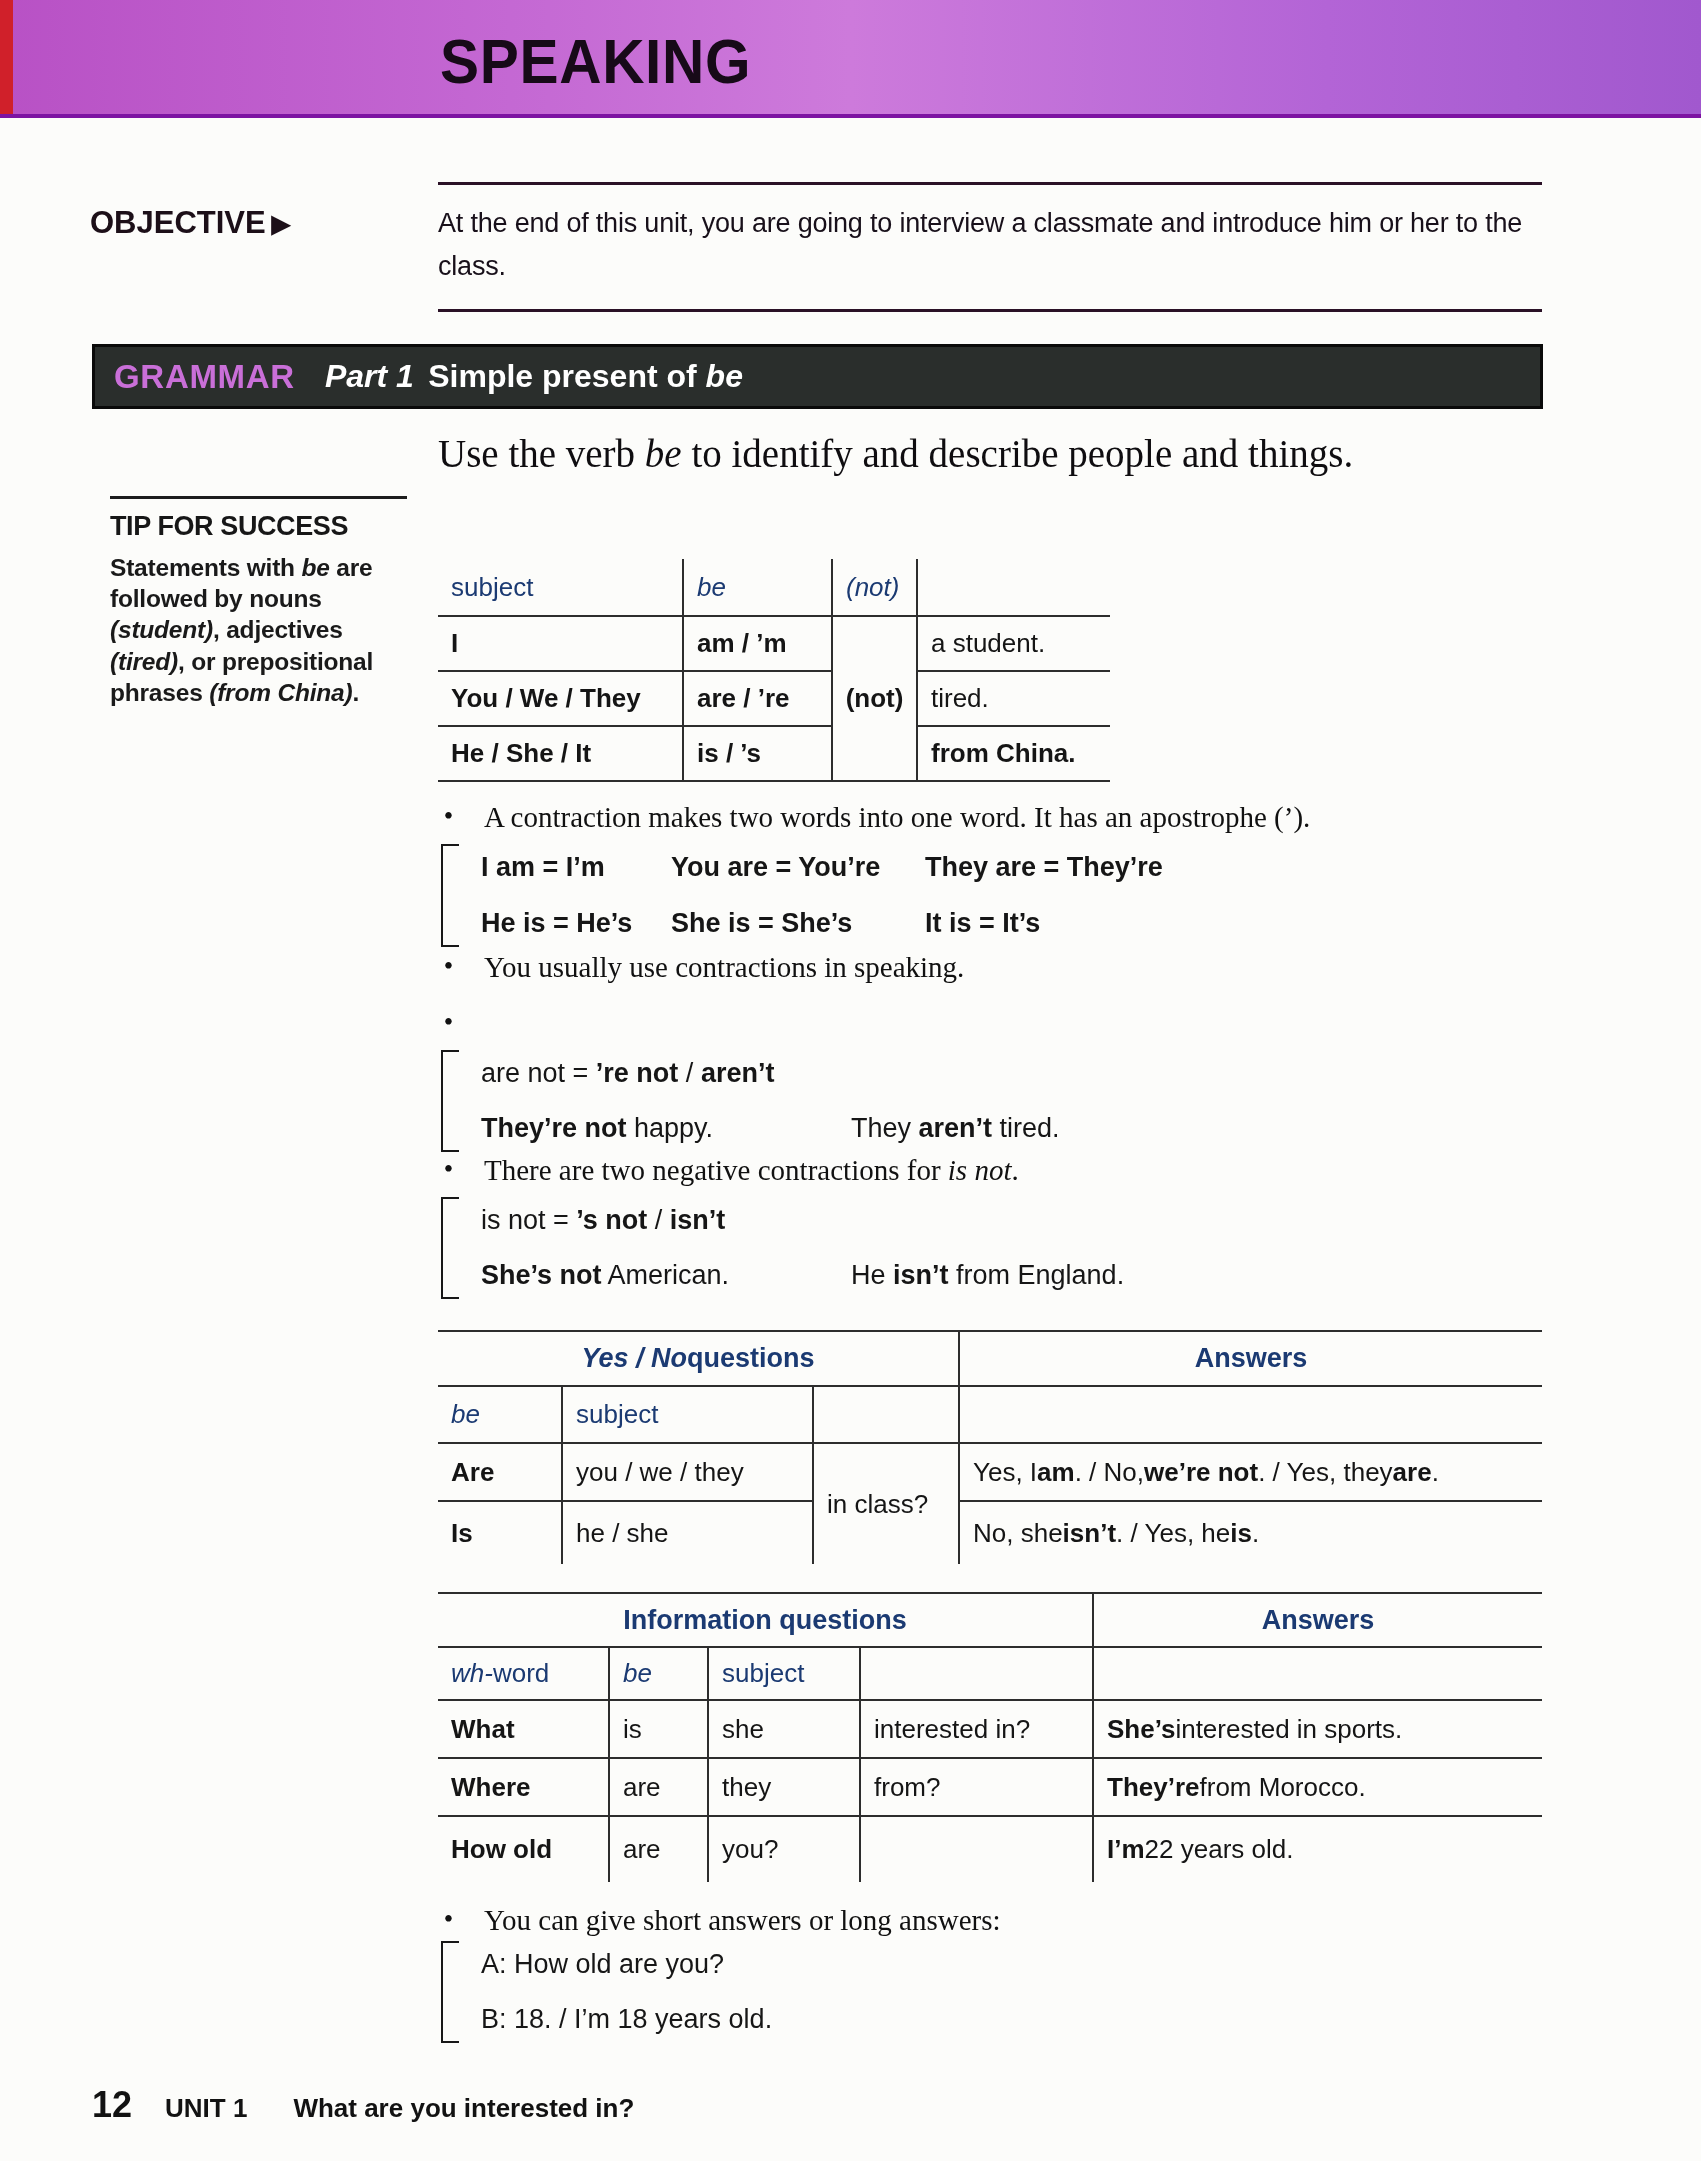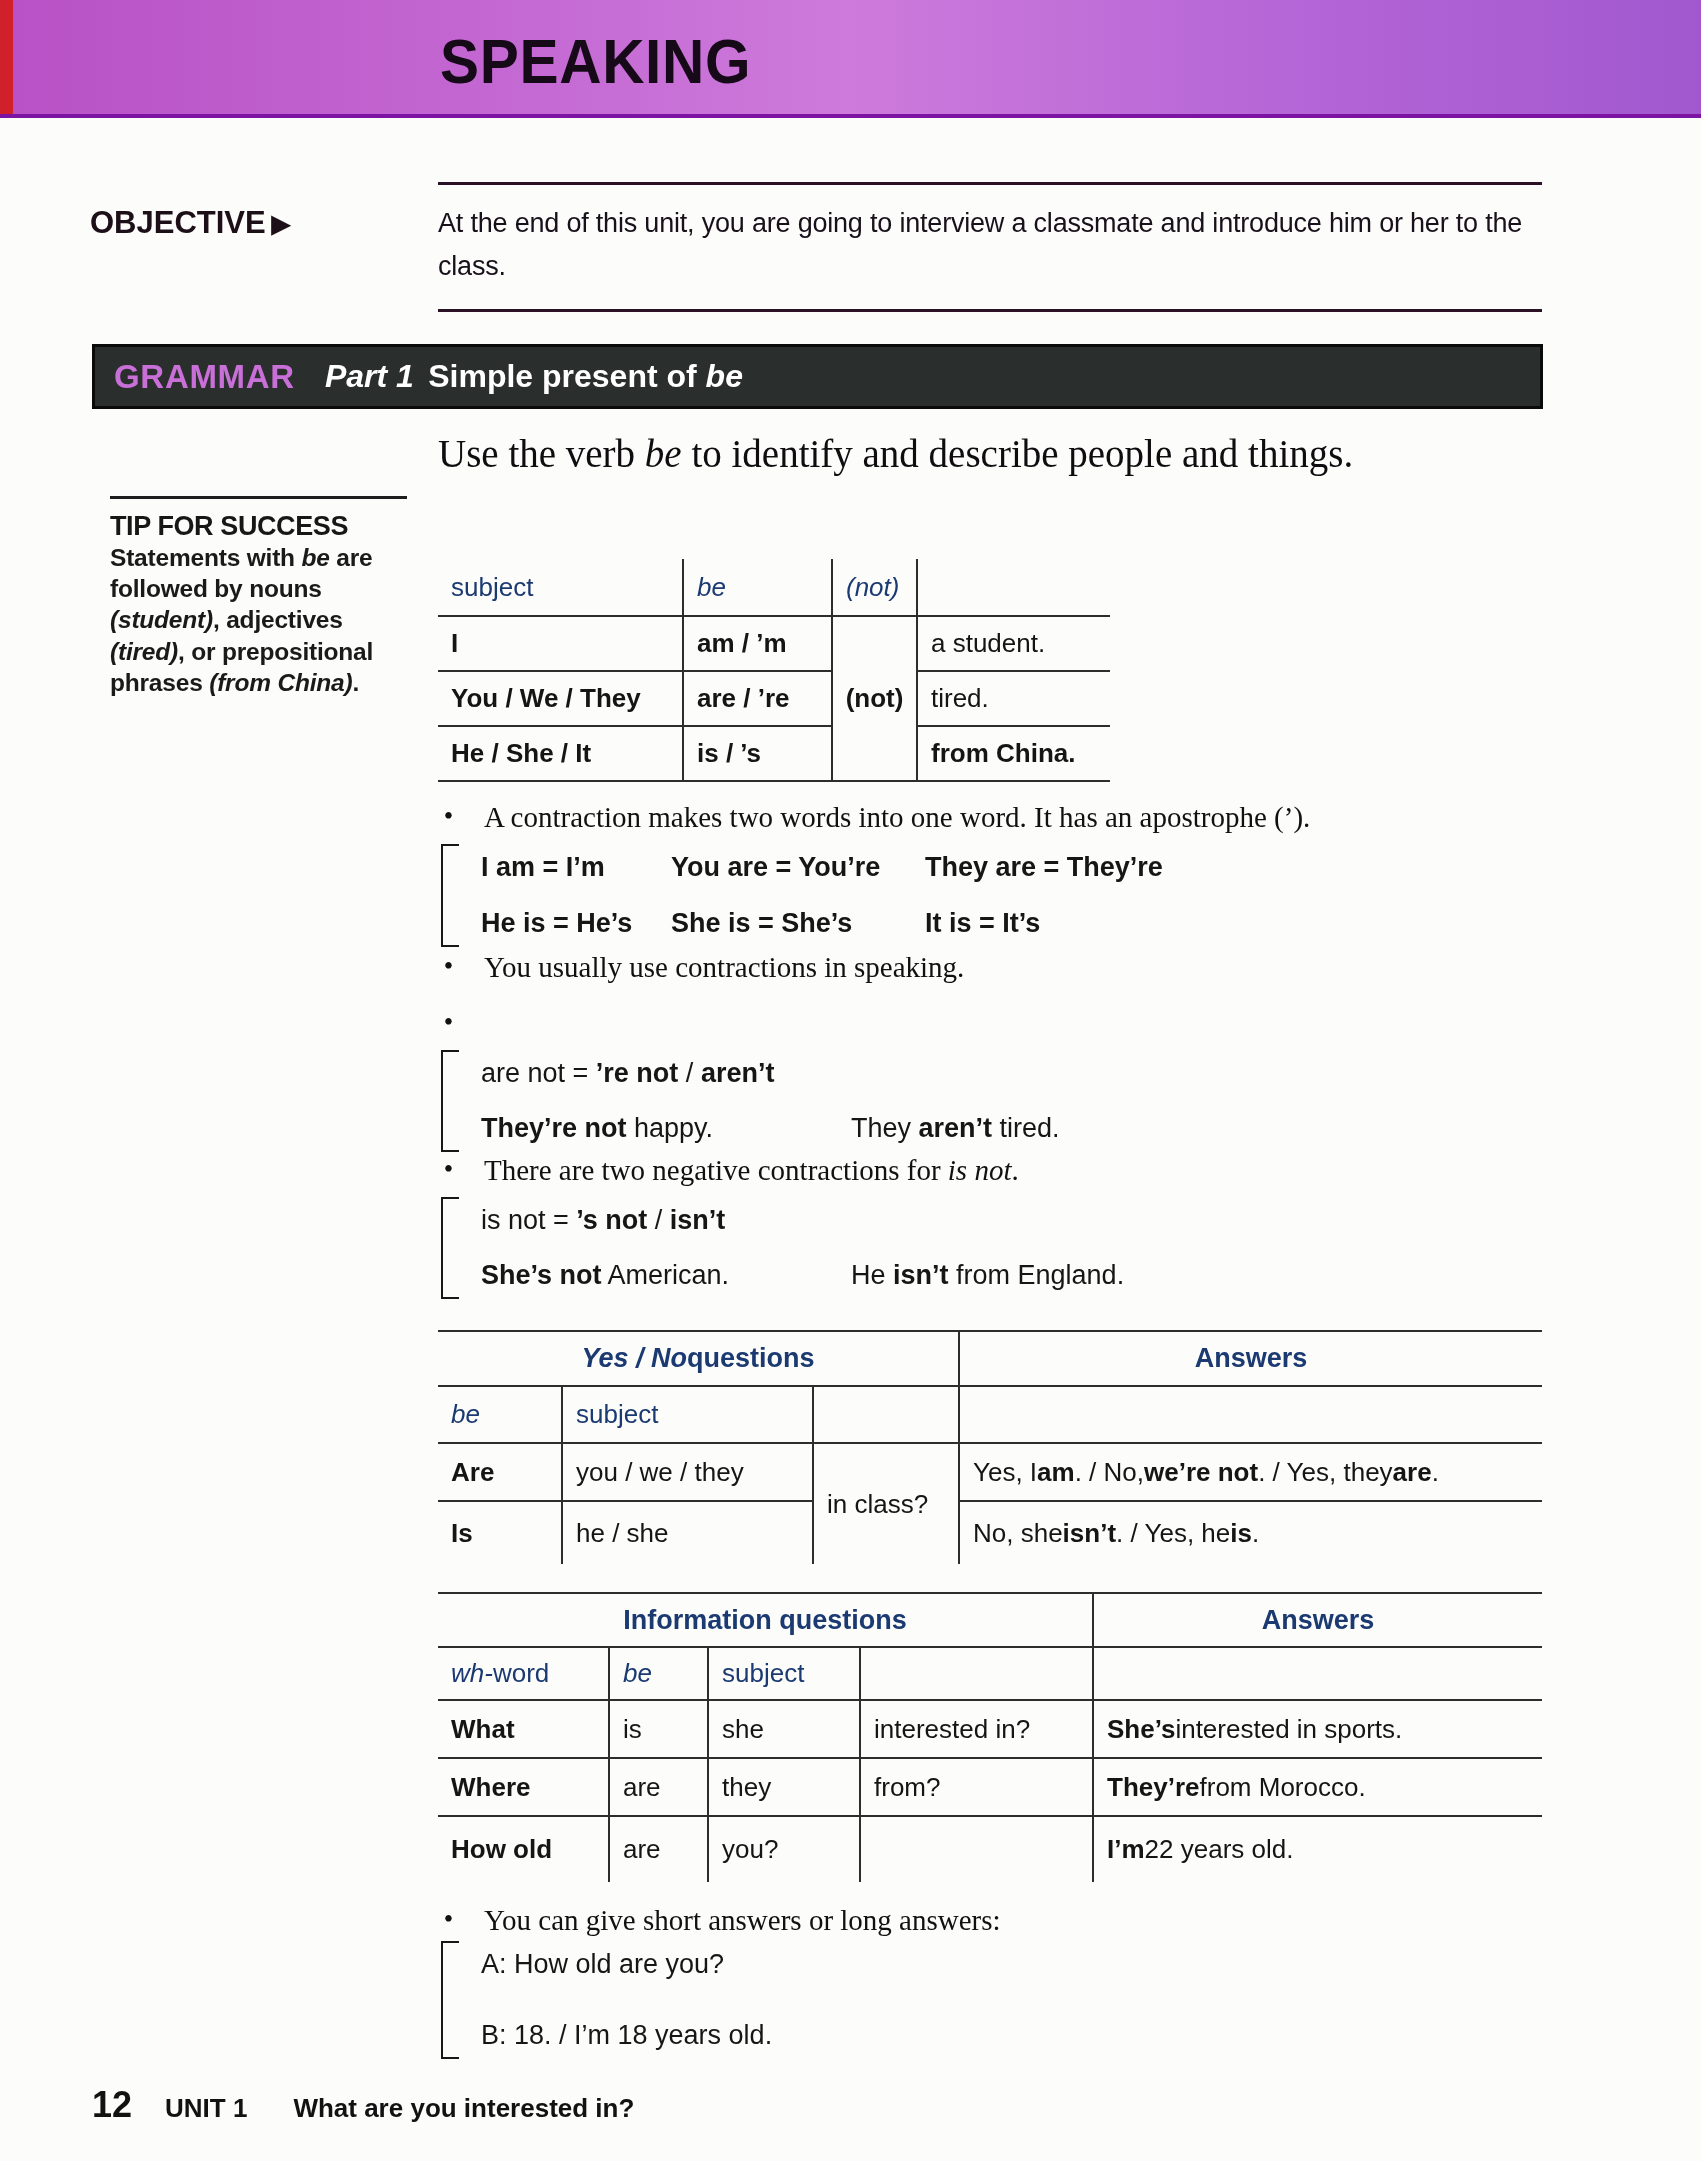--- a/index.html
+++ b/index.html
@@ -30,21 +30,21 @@
   .grammar-part{color:#fff;font-size:32px;font-weight:700;font-style:italic;margin-right:14.4px;}
   .grammar-title{color:#fff;font-size:32px;font-weight:700;}
 
   
   .lead{position:absolute;left:438px;top:431px;font-family:"Liberation Serif",serif;
         font-size:39px;color:#0f0d10;}
 
   
   .tip{position:absolute;left:110px;top:496px;width:297px;border-top:3.6px solid #1d1d1d;
        padding-top:11.5px;box-sizing:border-box;}
-  .tip-heading{font-size:27px;font-weight:700;color:#171717;letter-spacing:-0.4px;}
+  .tip-heading{font-size:27px;font-weight:700;color:#171717;margin-bottom:10px;letter-spacing:-0.4px;}
   .tip-body{font-size:24.5px;font-weight:700;line-height:1.28;color:#1a1a1a;letter-spacing:-0.2px;}
 
   
   .tbl{position:absolute;display:grid;}
   .c{display:flex;align-items:center;padding:0 13px;box-sizing:border-box;
      font-size:26px;color:#151515;border-color:#2d2d2d;}
   .c.ct{justify-content:center;padding:0 2.9px;text-align:center;}
   .ttl{font-size:27px;font-weight:700;color:#1b3a72;}
   .hd{color:#1b3a72;font-size:26px;font-weight:400;}
   .bt{border-top:2.9px solid #2d2d2d;}
@@ -67,21 +67,21 @@
   .bullet{position:absolute;left:438px;width:1138px;display:flex;
           font-family:"Liberation Serif",serif;font-size:29px;color:#111;}
   .bullet .dot{width:46px;flex:0 0 46px;padding-left:5.8px;font-size:27px;box-sizing:border-box;}
   .bracketed{position:absolute;left:441px;width:1124px;padding:5.8px 0 5.8px 40px;box-sizing:border-box;}
   .bracketed::before{content:"";position:absolute;left:0;top:0;bottom:0;width:16px;
                      border:2.9px solid #171717;border-right:none;}
   .ex{font-size:27px;color:#161616;line-height:1.3;}
   .ex-grid{display:grid;grid-template-columns:190px 254px auto;row-gap:21.6px;font-weight:700;}
   .pair-block .rule-line{margin-bottom:20px;}
   .pair-row{display:grid;grid-template-columns:370px auto;}
-  .qa-block div + div{margin-top:36px;}
+  .qa-block div + div{margin-top:20px;}
 
   
   .footer{position:absolute;left:92px;top:2084px;display:flex;align-items:baseline;
           font-weight:700;color:#121212;}
   .footer .pg{font-size:36px;}
   .footer .unit{font-size:26px;margin-left:33px;}
   .footer .q{font-size:26px;margin-left:46px;}
 </style>
 </head>
 <body>

